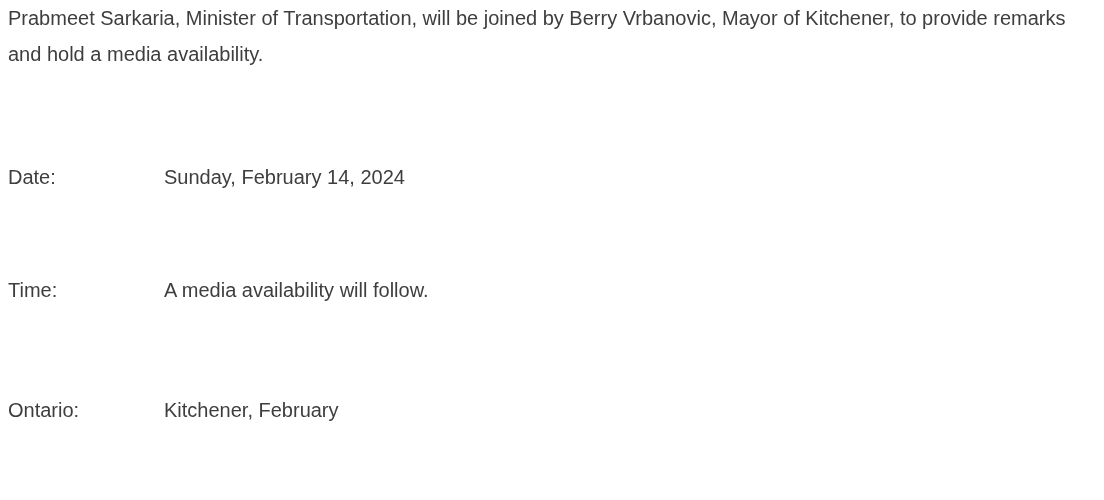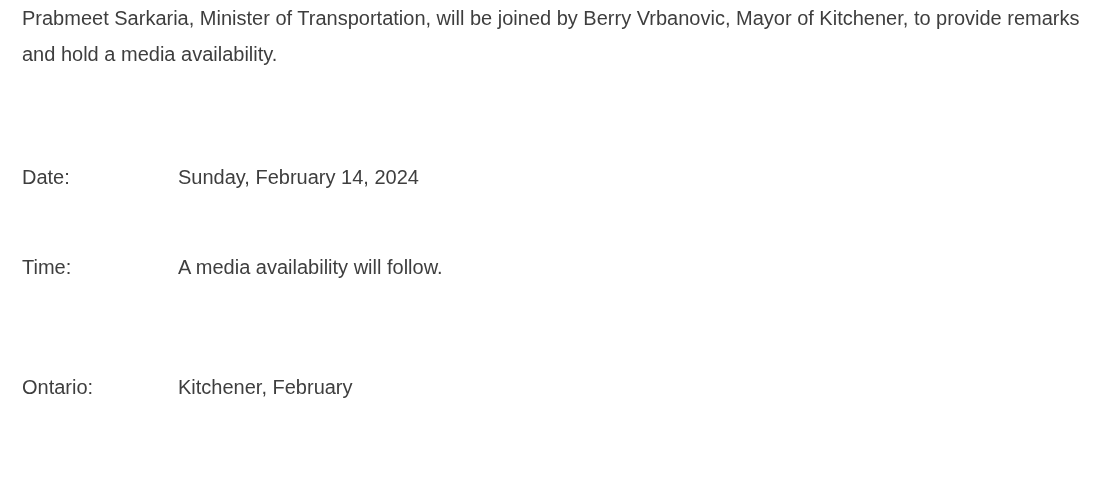--- a/index.html
+++ b/index.html
@@ -11,34 +11,34 @@
     height: 500px;
     overflow: hidden;
     background: #ffffff;
     font-family: "Liberation Sans", "DejaVu Sans", sans-serif;
     font-size: 20px;
     line-height: 36px;
     color: #3e3e3e;
     -webkit-font-smoothing: antialiased;
   }
   .page {
-    padding: 0 8px 0 22px;
+    padding: 0 8px 0 8px;
     box-sizing: border-box;
     width: 1104px;
   }
   .lead {
     margin: 0 0 87px 0;
     max-width: 1086px;
   }
   .detail-row {
     display: flex;
     align-items: flex-start;
   }
   .detail-row.row-date {
-    margin-bottom: 54px;
+    margin-bottom: 77px;
   }
   .detail-row.row-time {
     margin-bottom: 84px;
     justify-content: center;
   }
   .detail-label {
     flex: 0 0 156px;
     width: 156px;
   }
   .detail-value {

